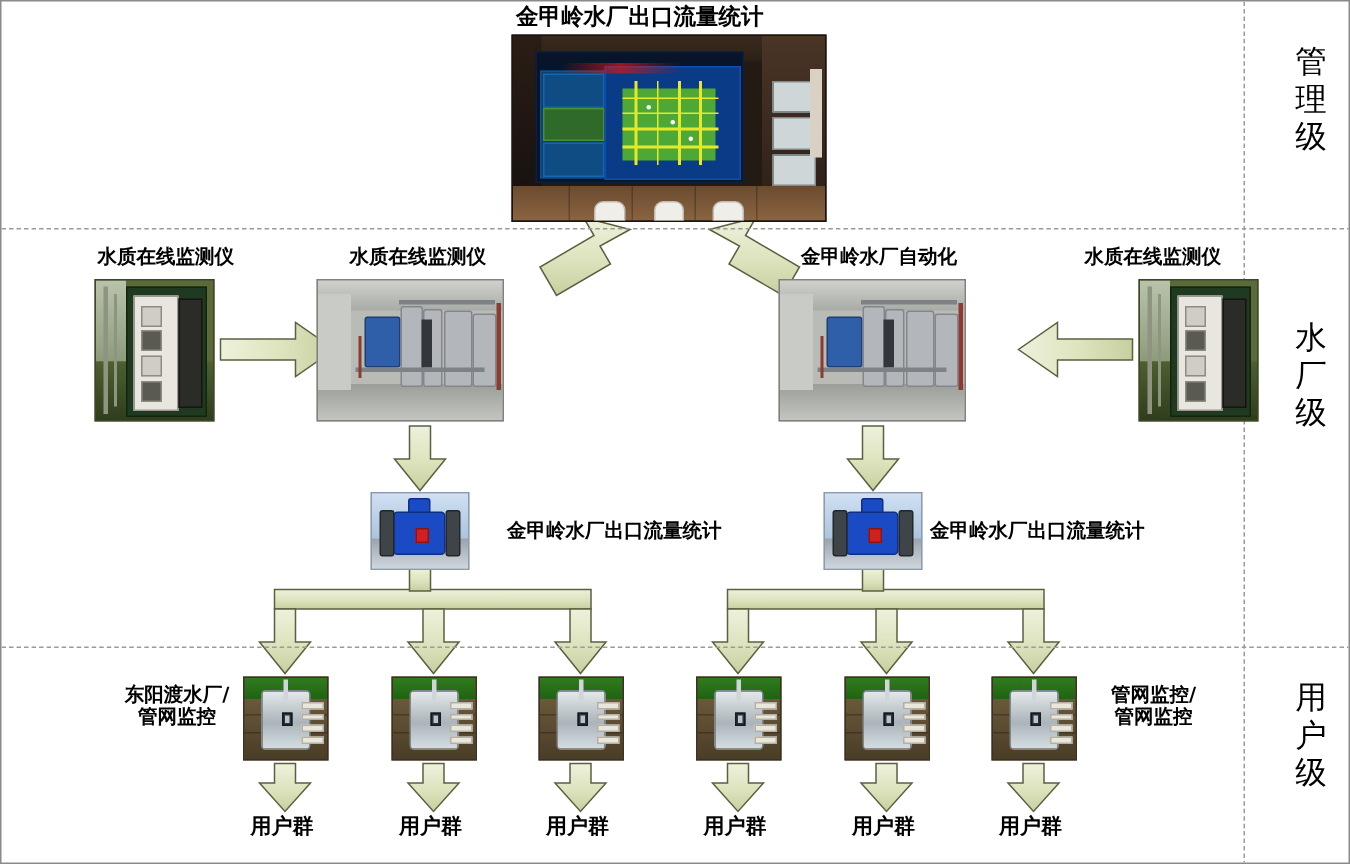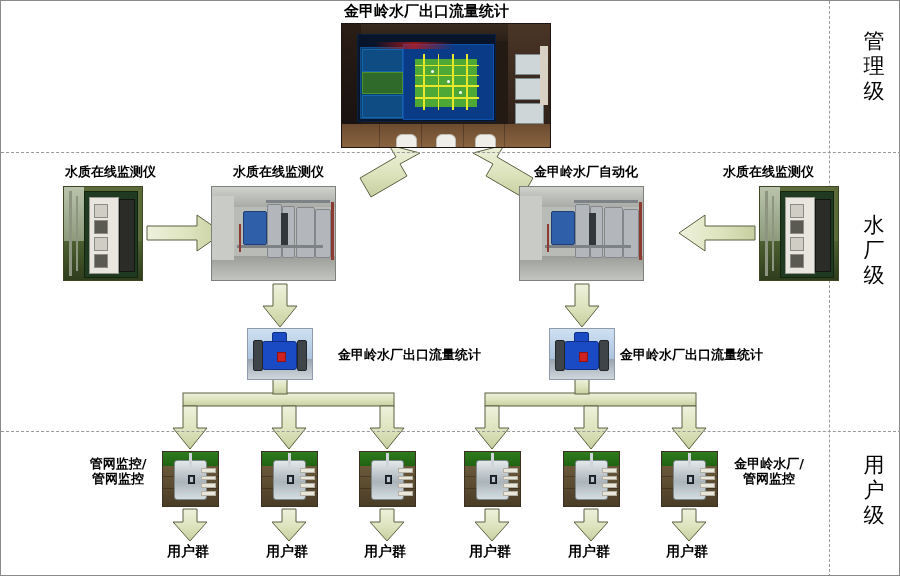--- a/index.html
+++ b/index.html
@@ -292,25 +292,25 @@
     <div class="ground"></div>
     <div class="topcap"></div>
     <div class="body"></div>
     <div class="flange" style="left:8%"></div>
     <div class="flange" style="right:8%"></div>
     <div class="lbl"></div>
   </div>
   <div class="cap" style="left:619px;top:346px;">金甲岭水厂出口流量统计</div>
 
   <div class="cap multi" style="left:72px;top:455px;width:90px;">
+    <div>东阳渡水厂/</div>
+    <div>管网监控</div>
+  </div>
+  <div class="cap multi" style="left:723px;top:455px;width:90px;">
     <div>管网监控/</div>
-    <div>管网监控</div>
-  </div>
-  <div class="cap multi" style="left:723px;top:455px;width:90px;">
-    <div>金甲岭水厂/</div>
     <div>管网监控</div>
   </div>
 
   <div class="photo tank" style="left:161px;top:450px;width:57px;height:56px;">
     <div class="grass"></div>
       <div class="soil"></div>
     <div class="soilline" style="top:44%"></div>
       <div class="soilline" style="top:66%"></div>
     <div class="well">
         <div class="water"></div>

